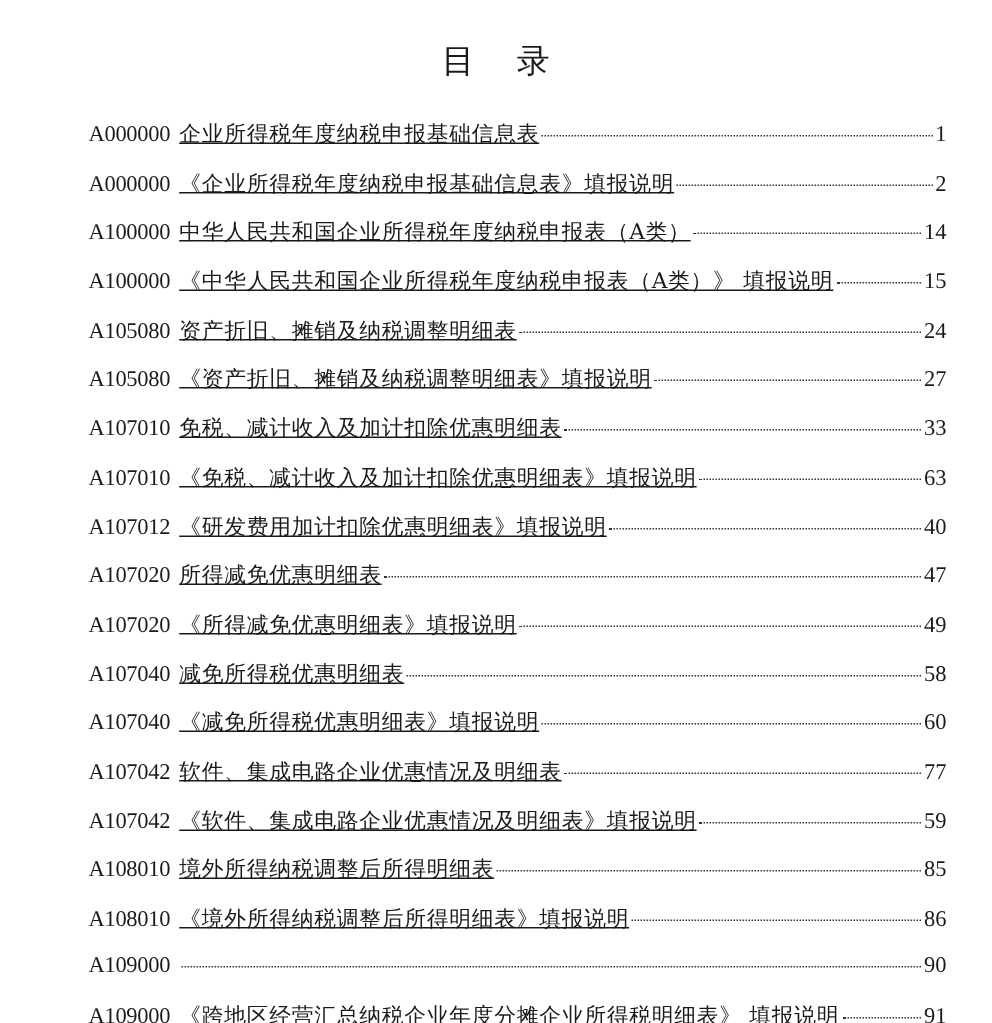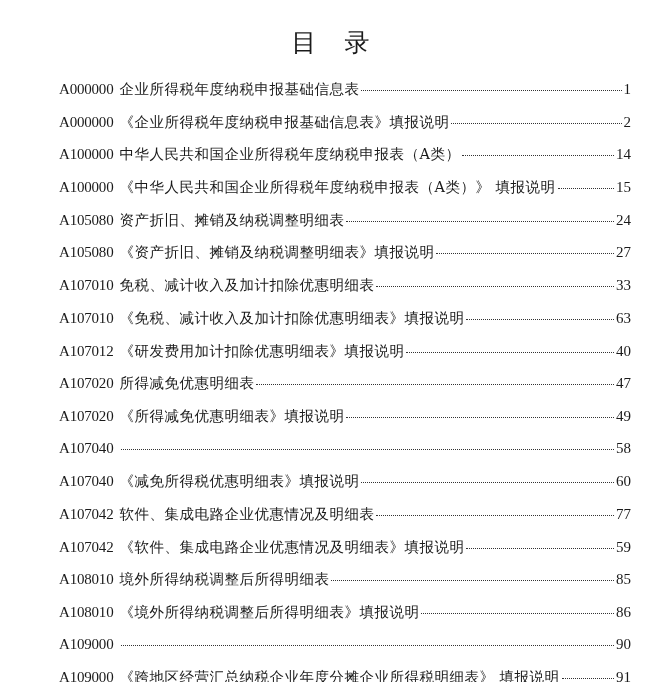--- a/index.html
+++ b/index.html
@@ -1,23 +1,23 @@
 <!DOCTYPE html>
 <html><head>
 <meta charset="utf-8">
 <style>
   html, body { margin: 0; padding: 0; background: #ffffff; }
   body { width: 661px; height: 682px; overflow: hidden; position: relative;
          font-family: "DejaVu Serif", "Liberation Serif", serif; color: #1a1a1a; }
   .title { position: absolute; top: 26px; left: 0; width: 661px; text-align: center;
-           font-size: 25px; letter-spacing: 28px; text-indent: 28px; }
+           font-size: 22px; letter-spacing: 28px; text-indent: 28px; }
   .toc { position: absolute; top: 80px; left: 34px; width: 597px; }
   .row { display: flex; align-items: baseline; height: 32.7px; font-size: 14.5px; white-space: nowrap; margin-left: 25px; }
   .code { font-family: "Liberation Serif", serif; font-size: 15px; letter-spacing: -0.2px; margin-right: 6px; }
-  .text { letter-spacing: 0.5px; }
+  .text { letter-spacing: 0.5px; text-decoration: underline; }
   .leader { flex: 1; border-bottom: 1px dotted #333; margin: 0 2px; position: relative; top: -3px; min-width: 10px; }
   .page { font-family: "Liberation Serif", serif; font-size: 15px; }
 </style>
 </head>
 <body>
 
 <div class="title">目录</div>
 
 <div class="toc">
   <div class="row">
@@ -81,20 +81,21 @@
       <span class="page">47</span>
     </div>
   <div class="row">
       <span class="code">A107020</span>
       <span class="text">《所得减免优惠明细表》填报说明</span>
       <span class="leader"></span>
       <span class="page">49</span>
     </div>
   <div class="row">
       <span class="code">A107040</span>
+      <span class="text">减免所得税优惠明细表</span>
       <span class="leader"></span>
       <span class="page">58</span>
     </div>
   <div class="row">
       <span class="code">A107040</span>
       <span class="text">《减免所得税优惠明细表》填报说明</span>
       <span class="leader"></span>
       <span class="page">60</span>
     </div>
   <div class="row">

